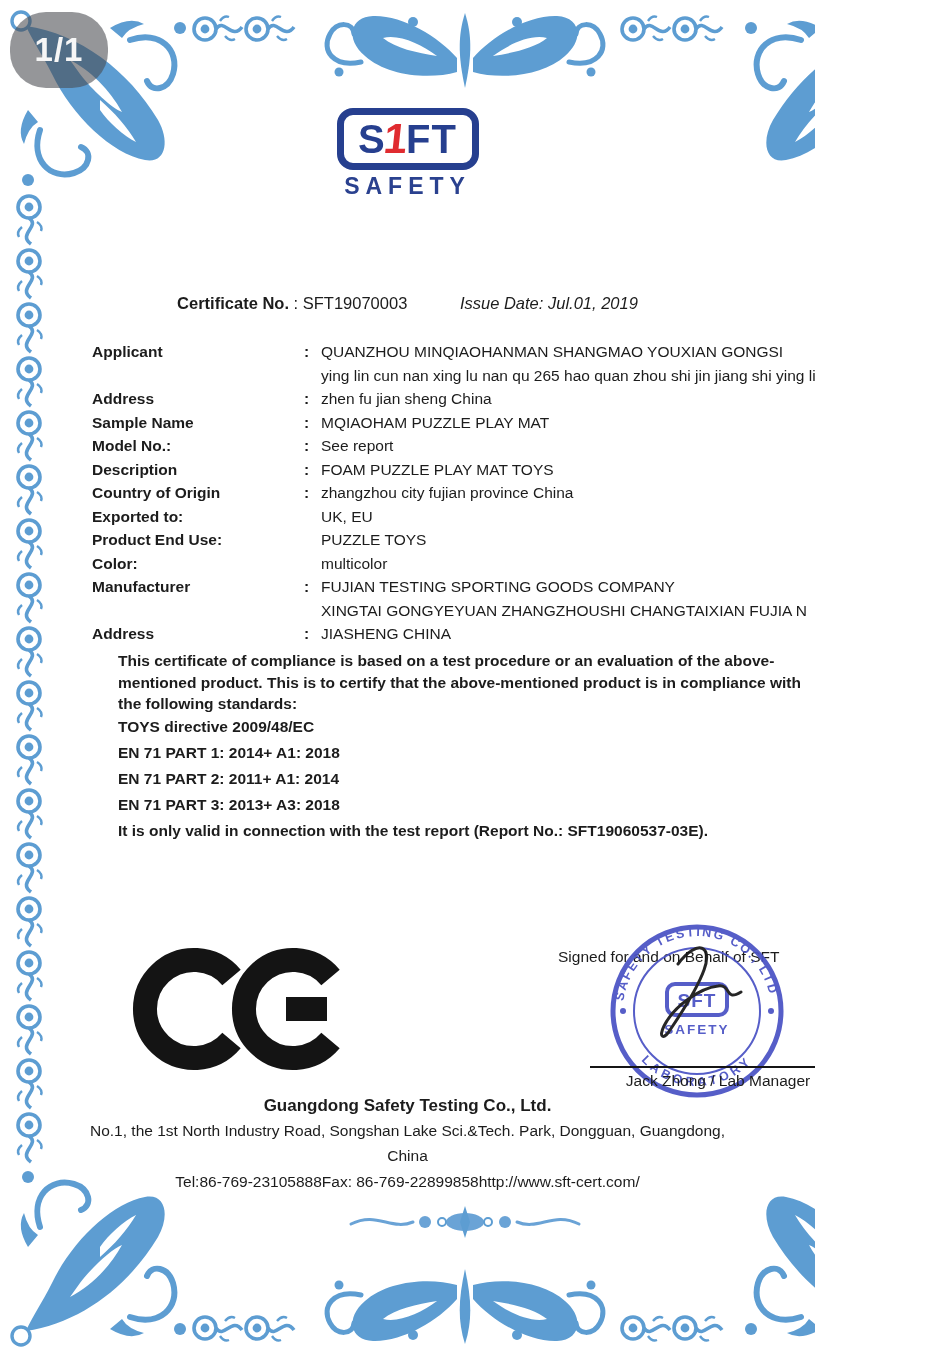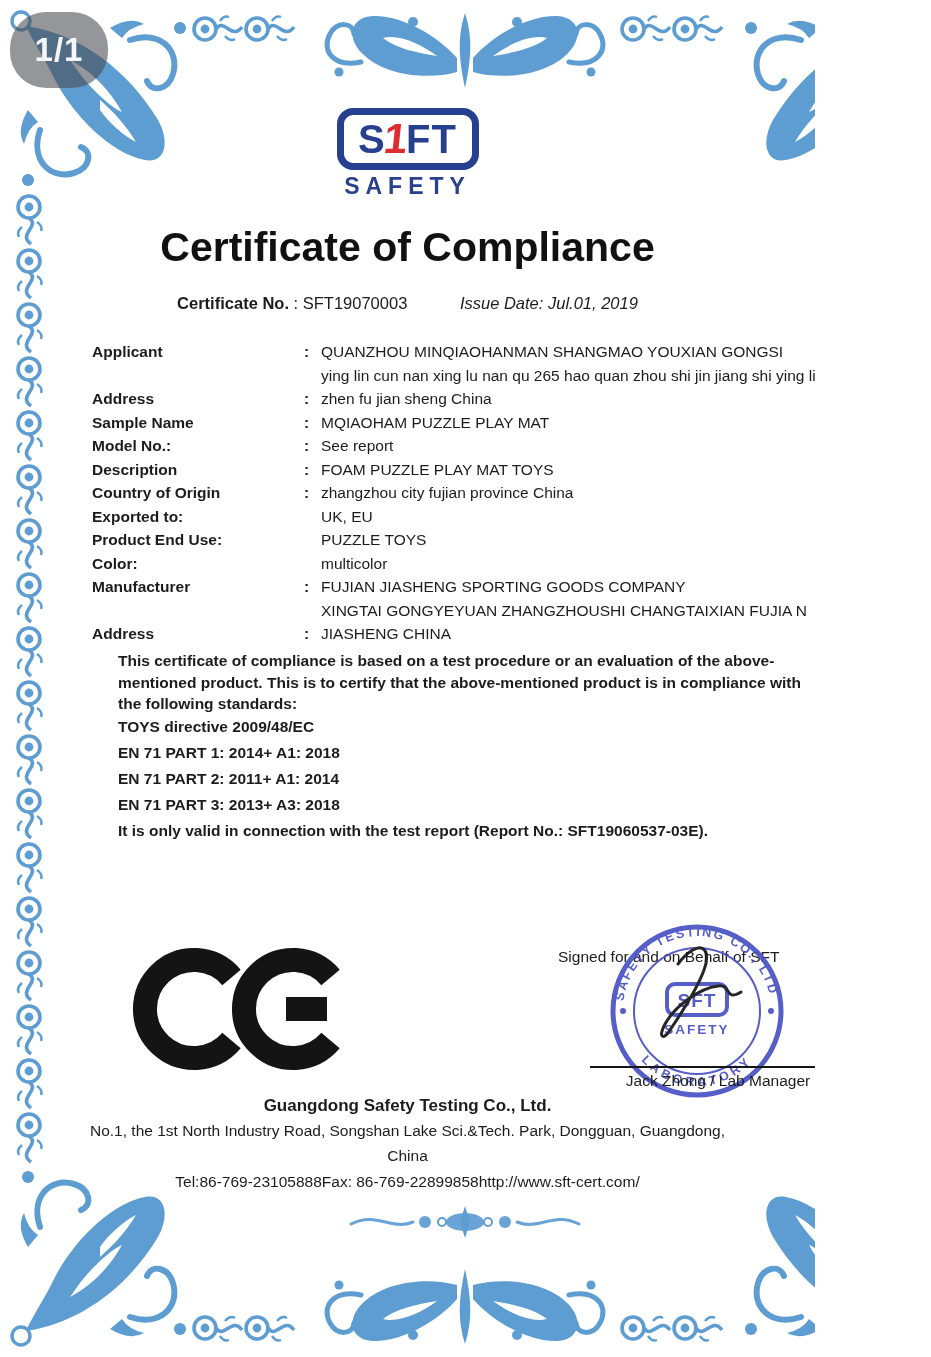--- a/index.html
+++ b/index.html
@@ -160,21 +160,20 @@
 
     <div class="logo-block">
       <div class="logo-box">
         <span>S</span>
           <span class="d1">1</span>
           <span>FT</span>
       </div>
       <div class="logo-sub">SAFETY</div>
     </div>
 
-    <h1 class="title">Certificate of Compliance</h1>
 
     <div class="certline">
       <span class="b">Certificate No.</span>
       <span> <span>:</span> </span>
       <span>SFT19070003</span>
       <span class="issue">Issue Date: Jul.01, 2019</span>
     </div>
 
     <div class="details">
       <div class="row">
@@ -218,21 +217,21 @@
         <span class="val">PUZZLE TOYS</span>
       </div>
       <div class="row">
         <span class="lbl">Color:</span>
         <span class="sep"></span>
         <span class="val">multicolor</span>
       </div>
       <div class="row">
         <span class="lbl">Manufacturer</span>
         <span class="sep">:</span>
-        <span class="val">FUJIAN JIASHENG SPORTING GOODS COMPANY</span>
+        <span class="val">FUJIAN TESTING SPORTING GOODS COMPANY</span>
       </div>
       <div class="row">
         <span class="lbl">Address</span>
         <span class="sep">:</span>
         <span class="val">XINGTAI GONGYEYUAN ZHANGZHOUSHI CHANGTAIXIAN FUJIA N JIASHENG CHINA</span>
       </div>
     </div>
 
     <div class="statement">
       <p>This certificate of compliance is based on a test procedure or an evaluation of the above-mentioned product. This is to certify that the above-mentioned product is in compliance with the following standards:</p>

